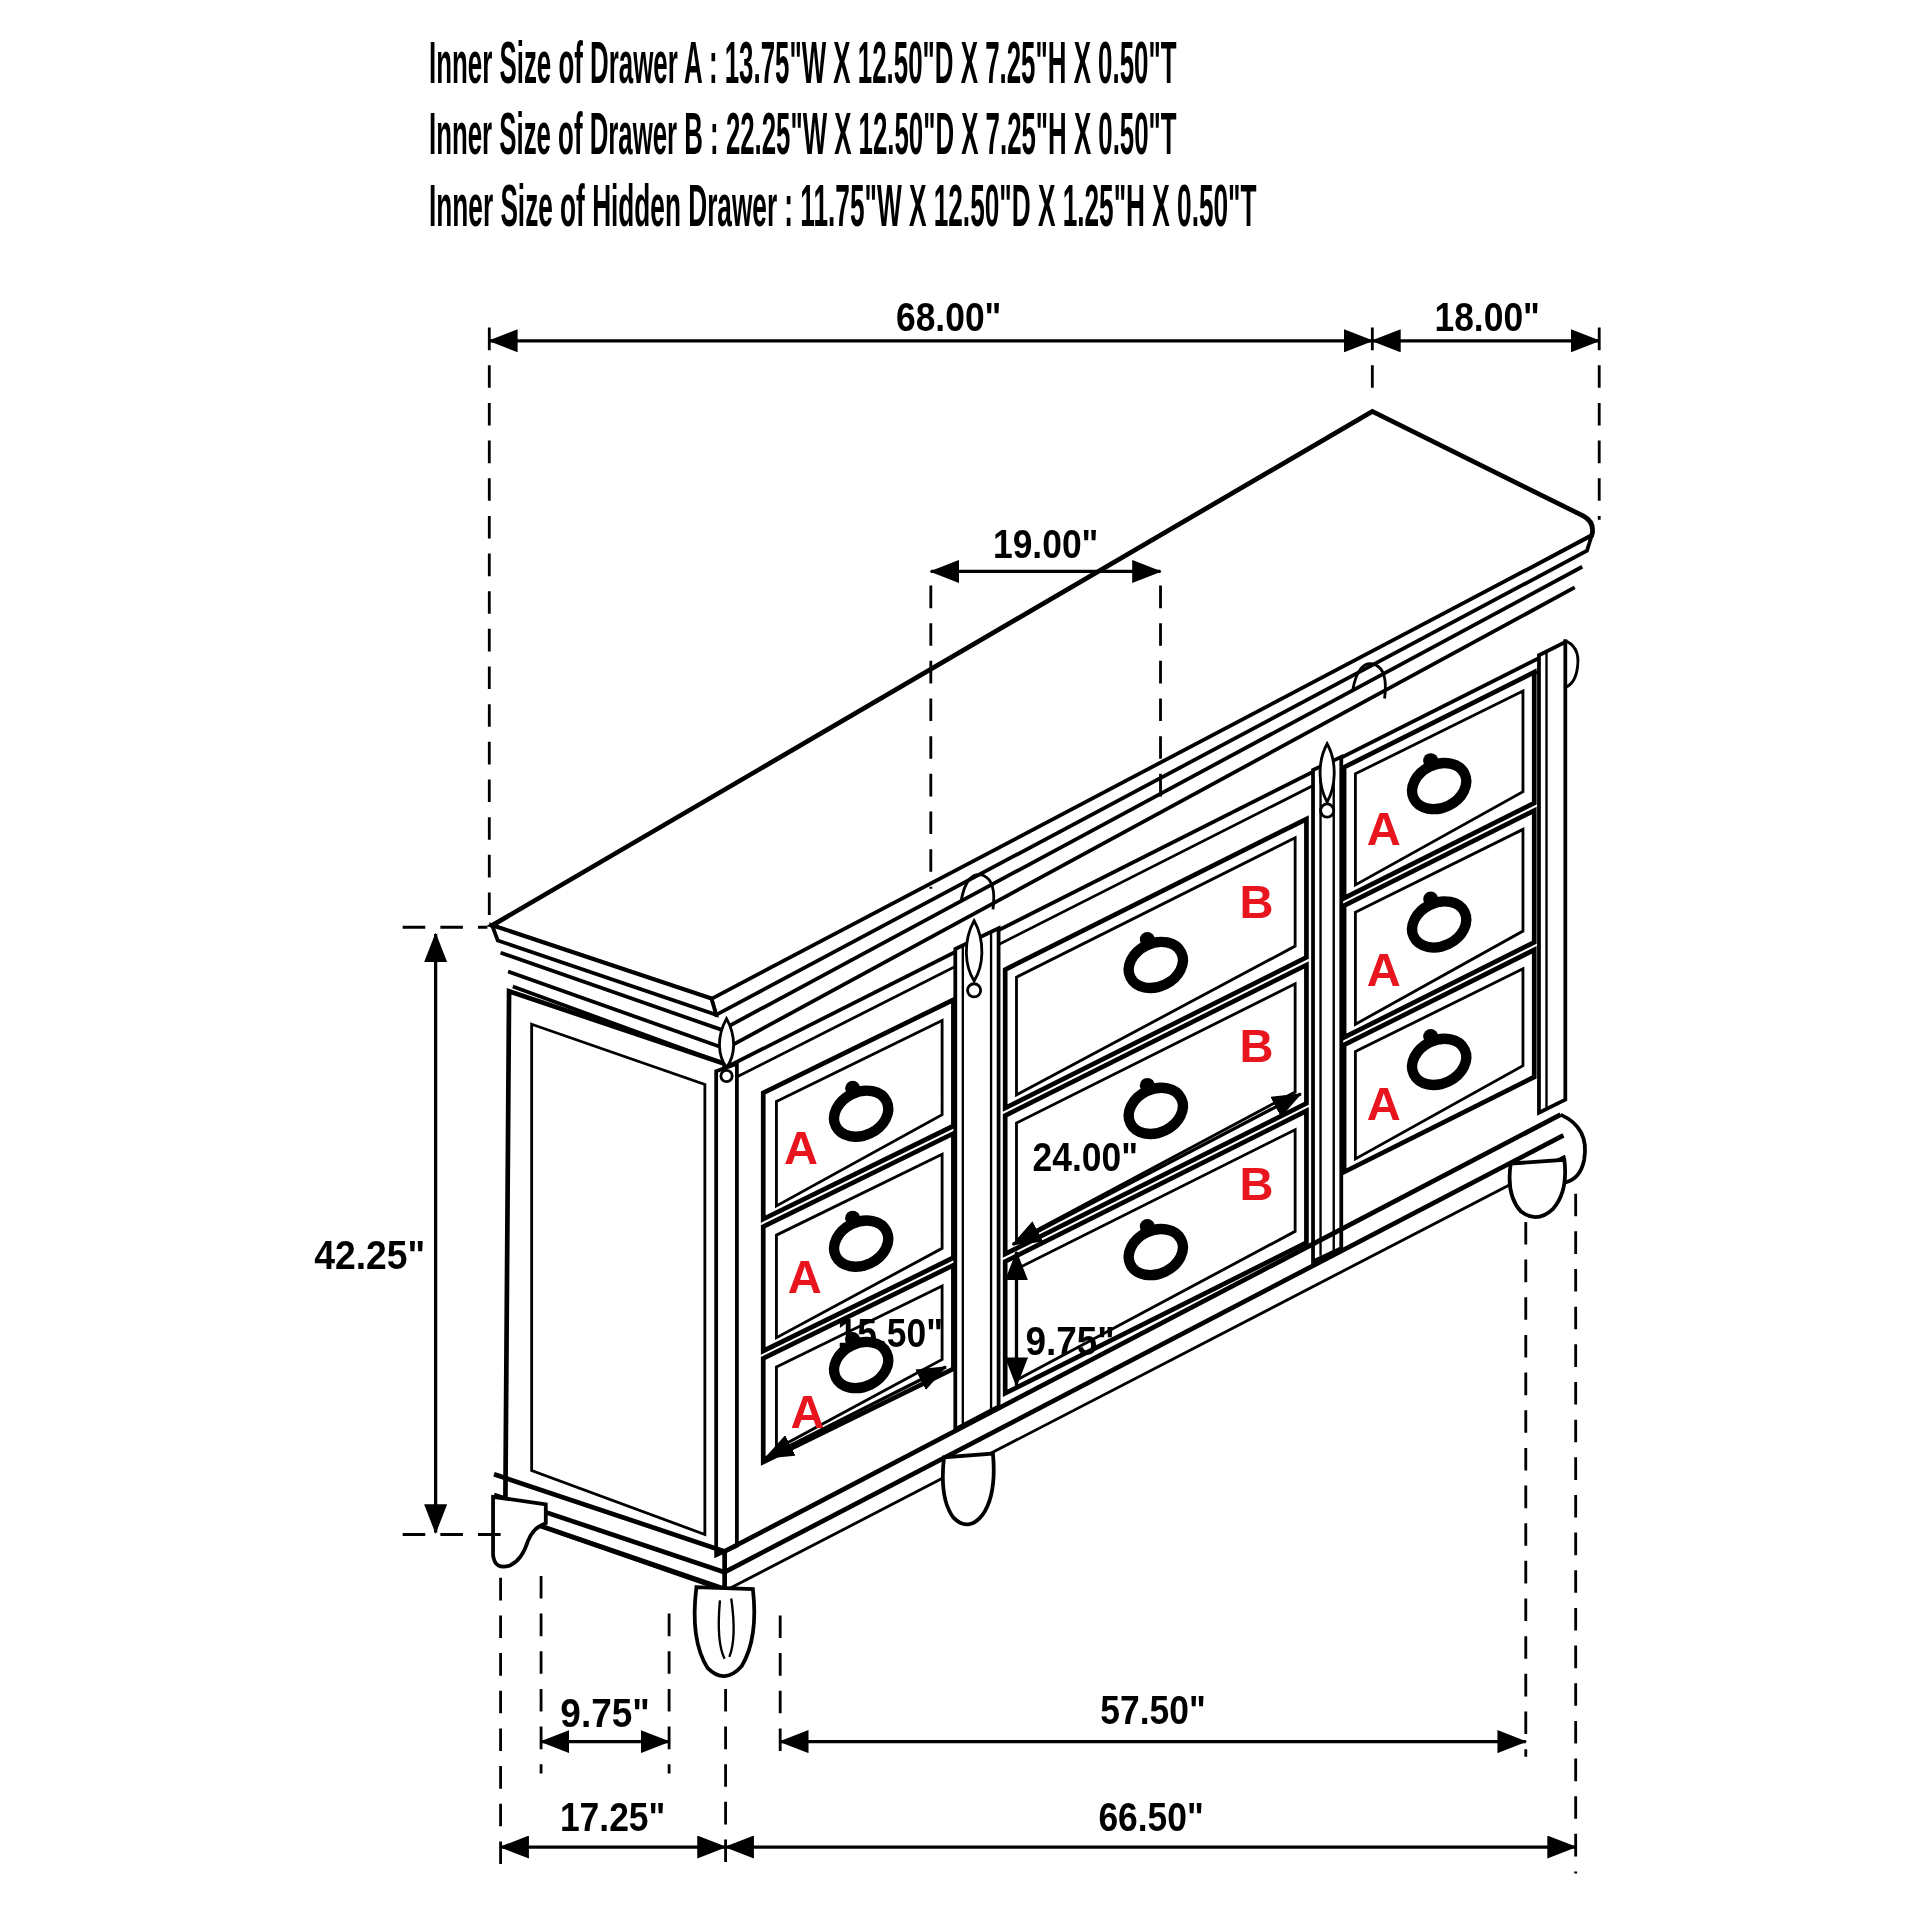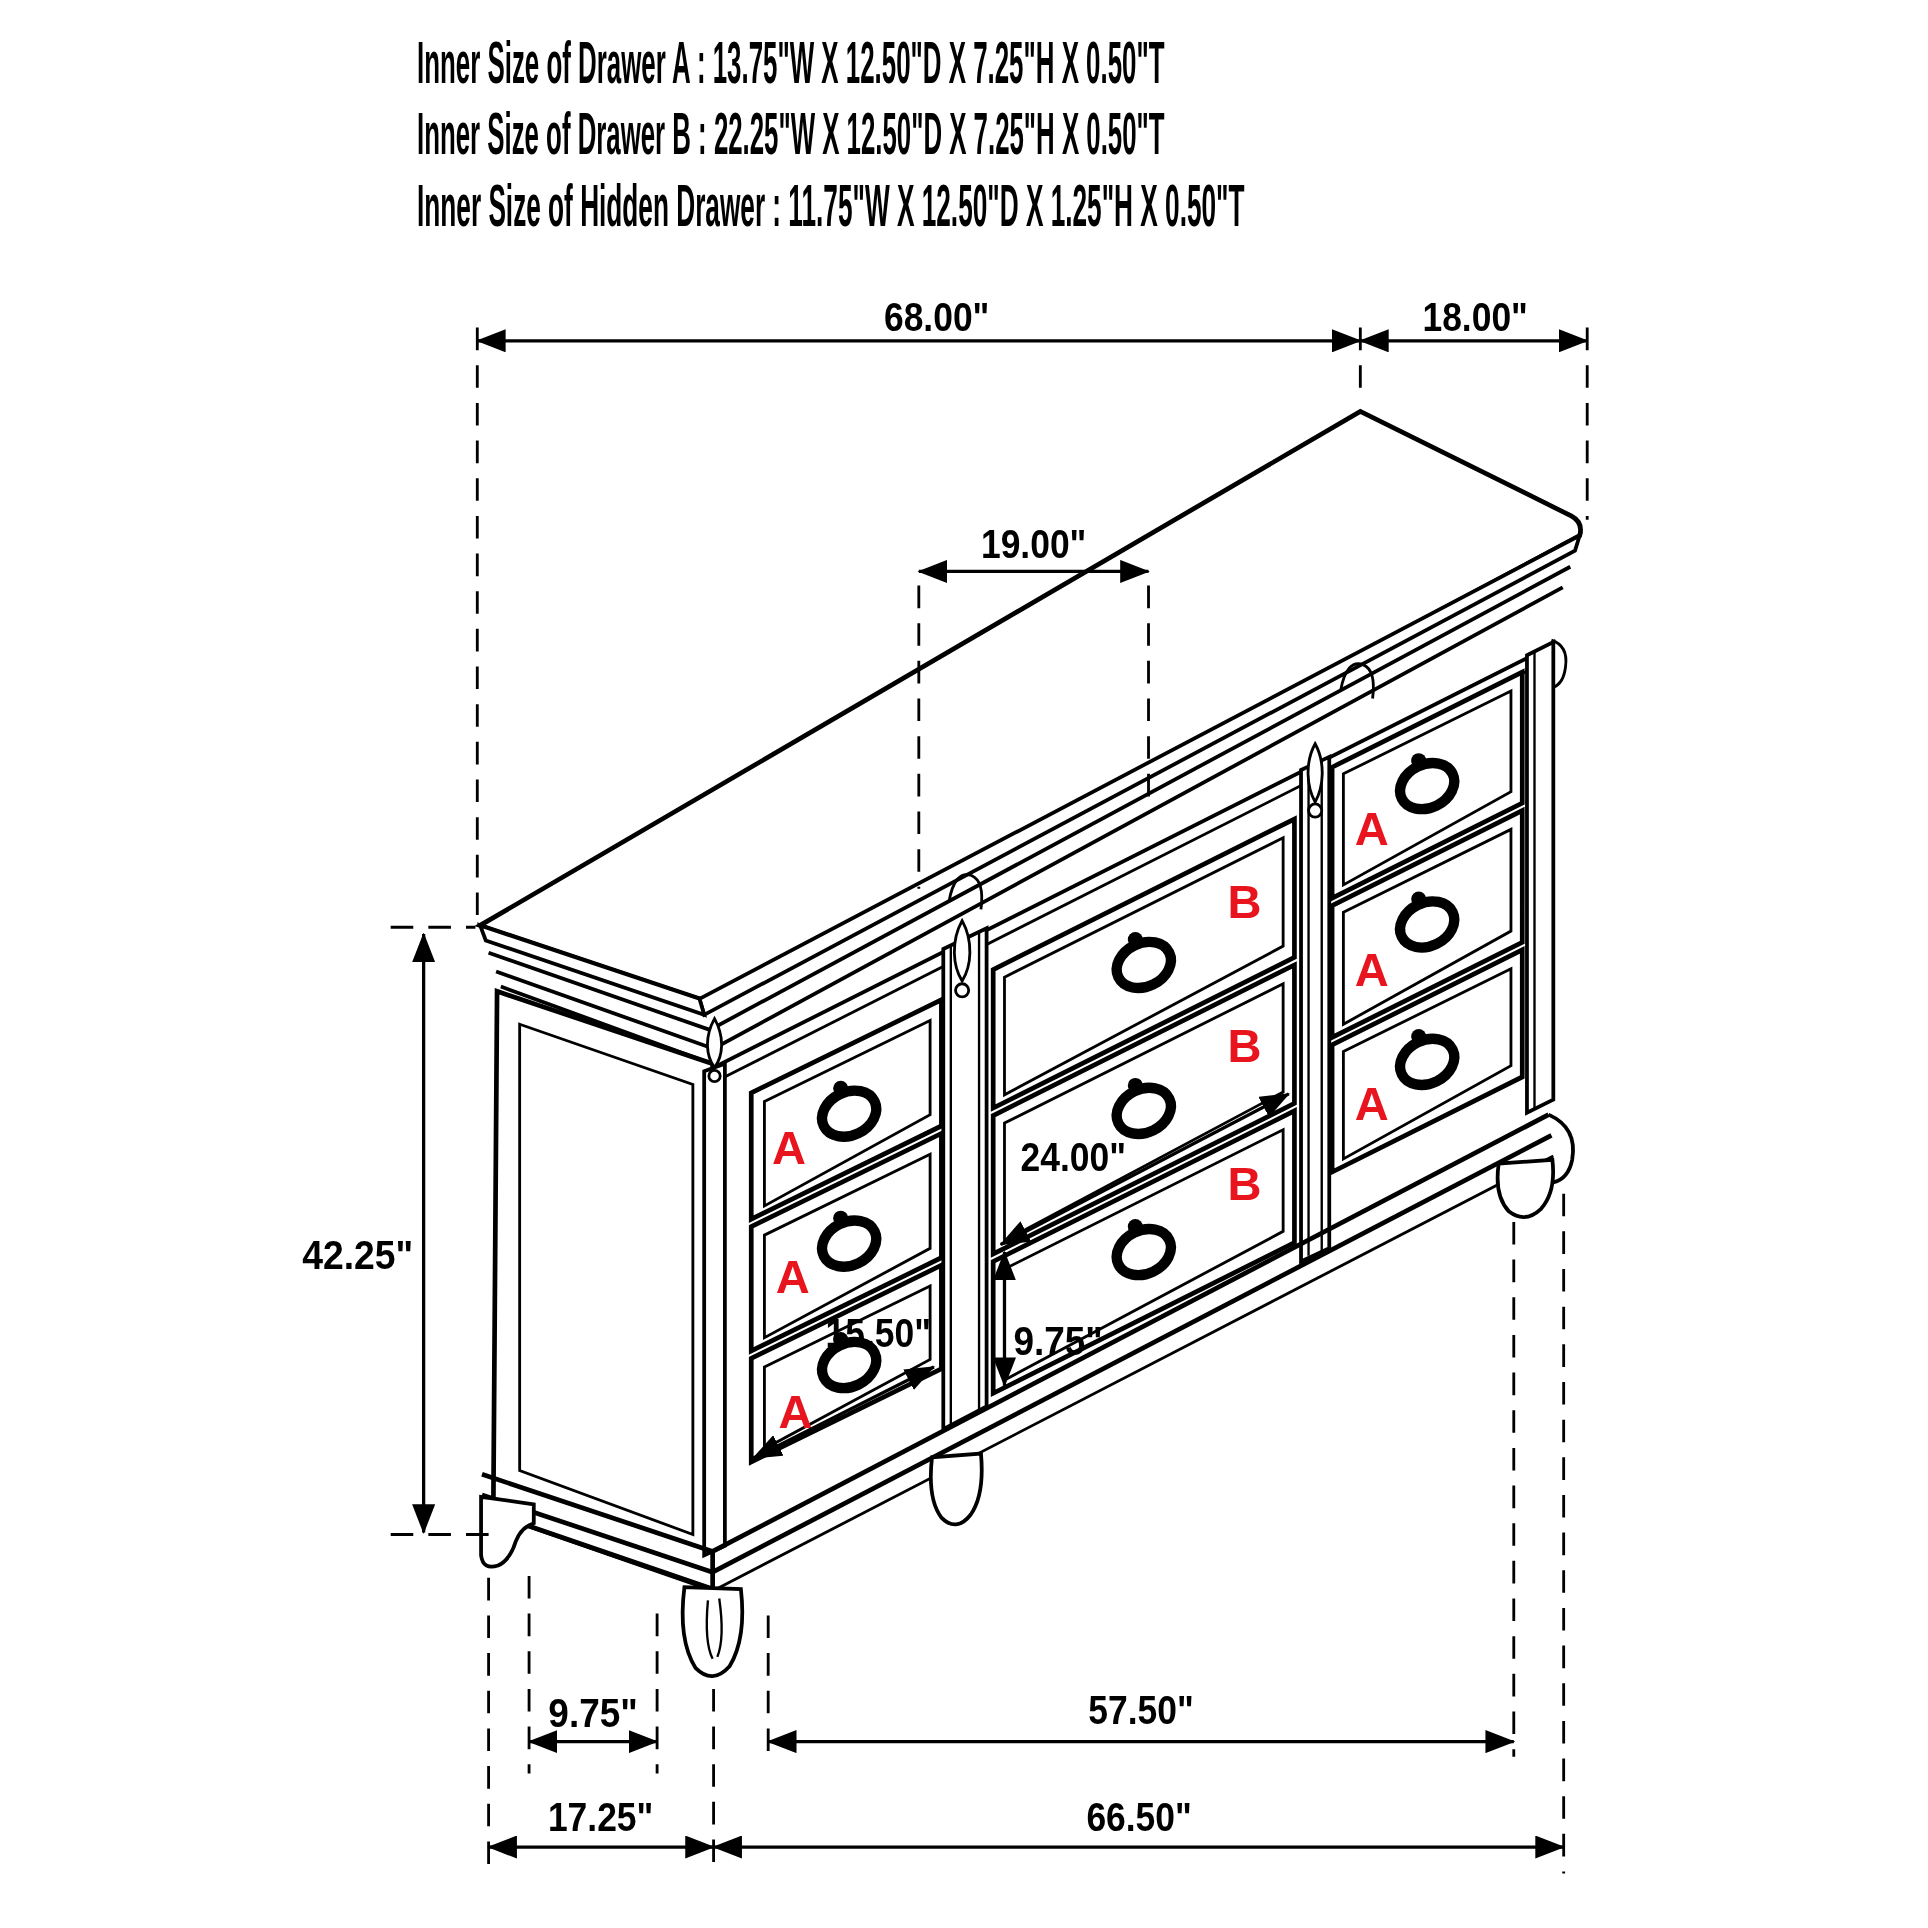--- a/index.html
+++ b/index.html
@@ -1,17 +1,17 @@
 <!DOCTYPE html>
 <html style="font-size:15px"><head>
 <meta charset="utf-8">
 <style>
   html,body{margin:0;padding:0;background:#ffffff;}
   body{width:1928px;height:1928px;}
-  #stage{width:1800px;height:1928px;position:relative;}
+  #stage{width:1800px;height:1928px;position:relative;margin-left:12px;}
   svg{display:block;}
   text{font-family:"Liberation Sans","DejaVu Sans",sans-serif;font-weight:bold;fill:#000;}
   .hdr{font-size:62px;}
   .dim{font-size:44px;}
   .ltr{font-size:50px;fill:#e8141e;}
   .ln{stroke:#000;fill:none;}
   .w5{stroke-width:5;}
   .w4{stroke-width:4;}
   .w3{stroke-width:3;}
   .w2{stroke-width:2.5;}

